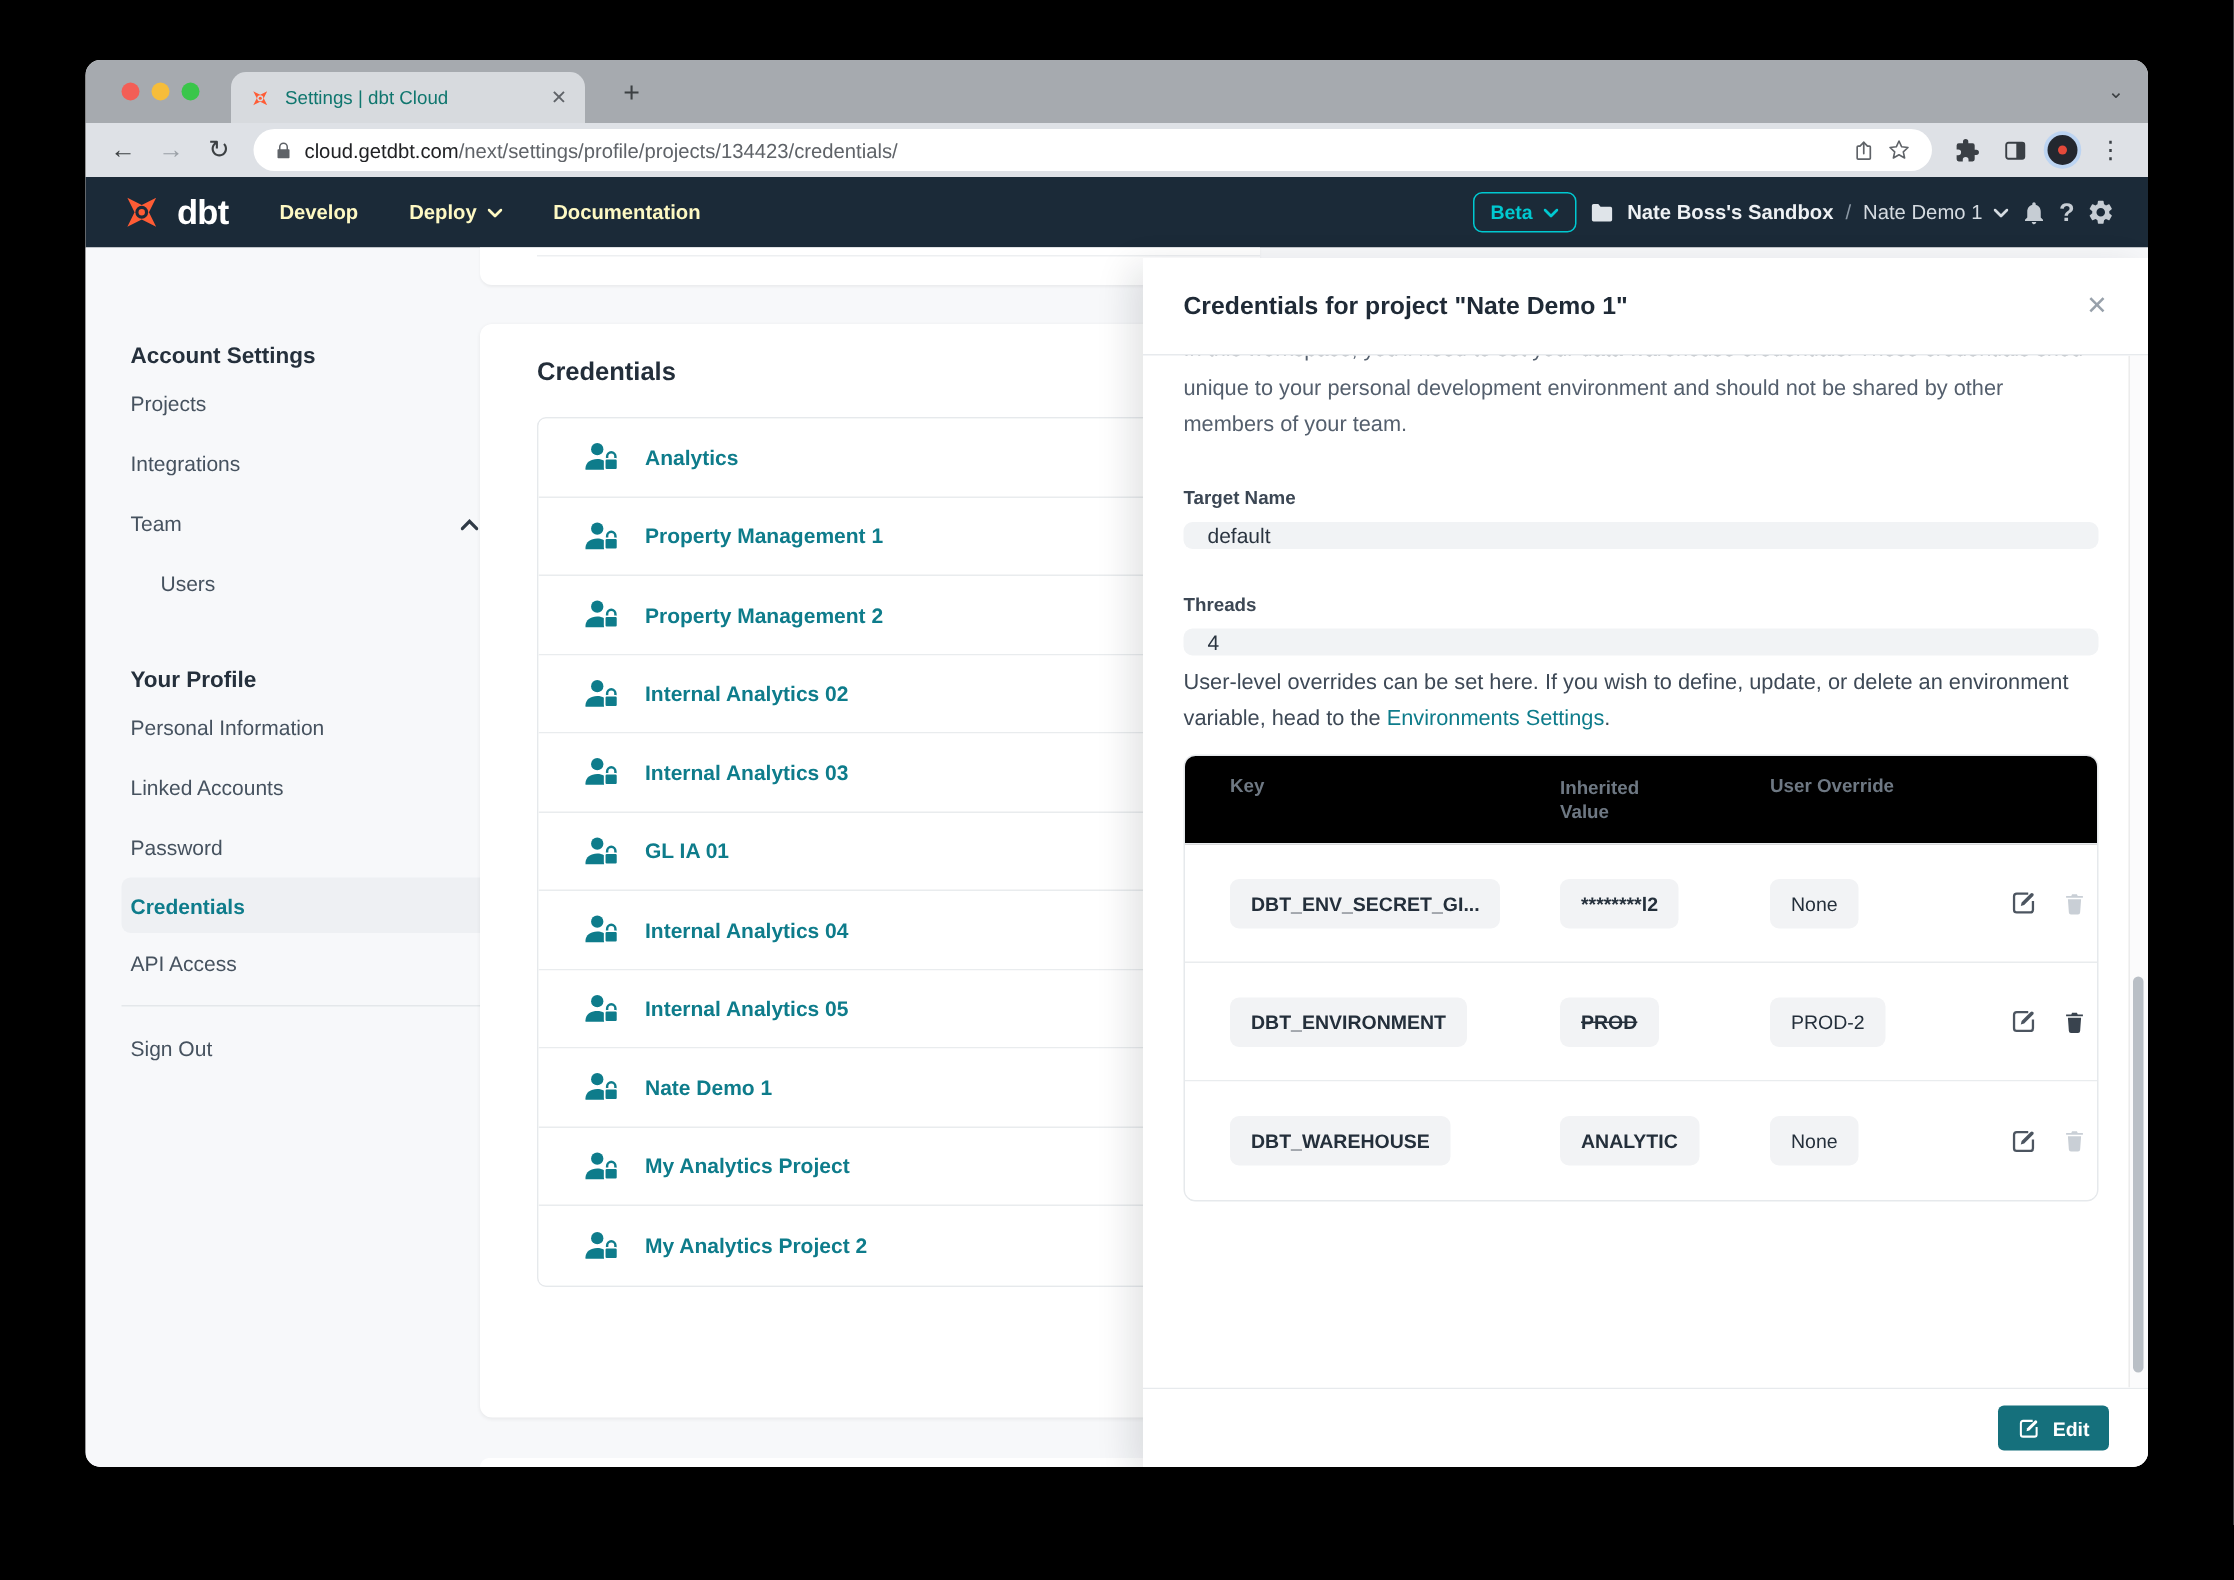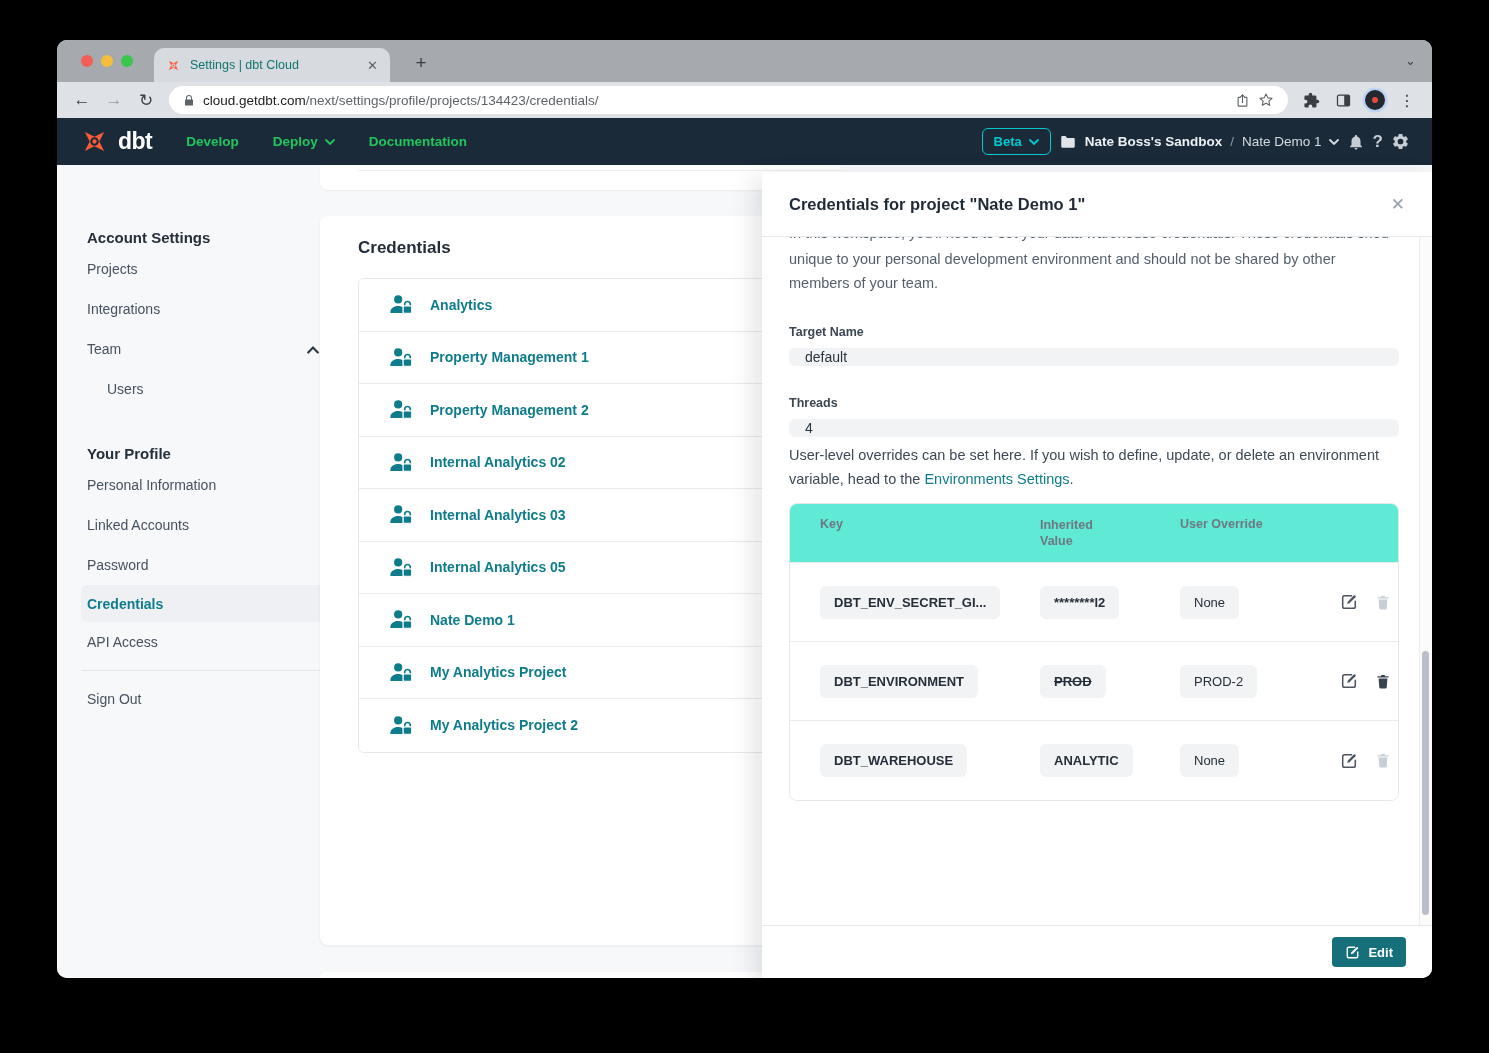--- a/index.html
+++ b/index.html
@@ -26,21 +26,21 @@
   .pill-ic { color:#5f6368; display:flex; align-items:center; }
   .tool-ic { width:30px; height:30px; display:flex; align-items:center; justify-content:center; color:#3a3f45; }
   .avatar { width:20px; height:20px; border-radius:50%; background:#23272f; box-shadow:0 0 0 2.5px #bcd4f2; position:relative; margin:0 5px; }
   .avatar::after { content:""; position:absolute; left:7px; top:7px; width:6px; height:6px; border-radius:50%; background:#e5493a; }
   .dots { font-size:16px; color:#3a3f45; letter-spacing:0; }
 
   
   .dbtnav { height:47px; background:#1b2a38; display:flex; align-items:center; padding:0 22px; }
   .logo { display:flex; align-items:center; gap:8px; margin-right:34px; }
   .logo-text { color:#fff; font-size:23px; font-weight:700; letter-spacing:-0.5px; }
-  .nav-item { color:#22c55e; font-size:13.5px; font-weight:600; margin-right:34px; display:flex; align-items:center; gap:7px; cursor:pointer; }
+  .nav-item { color:#fef9c3; font-size:13.5px; font-weight:600; margin-right:34px; display:flex; align-items:center; gap:7px; cursor:pointer; }
   .nav-right { margin-left:auto; display:flex; align-items:center; gap:8px; }
   .beta { border:1.5px solid #00c9d1; color:#00c9d1; border-radius:6px; padding:5px 11px; font-size:13px; font-weight:700; display:flex; align-items:center; gap:7px; cursor:pointer; }
   .crumb { display:flex; align-items:center; gap:8px; }
   .crumb-acct { color:#eef1f4; font-size:13.5px; font-weight:700; }
   .crumb-sep { color:#8b98a5; font-size:13.5px; }
   .crumb-proj { color:#d5dbe1; font-size:13.5px; display:flex; align-items:center; gap:7px; cursor:pointer; }
   .nav-ic { color:#c6cdd4; display:flex; align-items:center; cursor:pointer; }
   .help-q { color:#c6cdd4; font-size:17px; font-weight:700; cursor:pointer; }
 
   
@@ -75,21 +75,21 @@
   .m-body { flex:1; overflow:hidden; padding:0 27px; position:relative; }
   .desc-clip { height:7px; overflow:hidden; width:600px; }
   .desc-clip span { display:block; white-space:nowrap; margin-top:-14px; font-size:14.5px; color:#545f6d; line-height:21px; }
   .desc-rest { margin-top:4px; width:604px; font-size:14.5px; color:#545f6d; line-height:23.5px; }
   .f-label { margin-top:30px; font-size:12.5px; font-weight:700; color:#3c4754; }
   .f-input { margin-top:9px; width:610px; height:18px; background:#f1f3f5; border-radius:6px; display:flex; align-items:center; padding:0 16px; font-size:14px; color:#2a3440; }
   .ev-h { margin-top:44px; font-size:18.5px; font-weight:700; color:#222d39; }
   .ev-desc { margin-top:6px; width:608px; font-size:14.5px; color:#3e4956; line-height:24px; }
   .ev-link { color:#0e7c8b; cursor:pointer; }
   .ev-table { margin-top:12px; width:610px; border:1px solid #e6e9ec; border-radius:8px; overflow:hidden; }
-  .t-head { display:grid; grid-template-columns:220px 140px 160px 1fr; padding:13px 30px; background:#5eead4; border-bottom:1px solid #e9ecee; }
+  .t-head { display:grid; grid-template-columns:220px 140px 160px 1fr; padding:13px 30px; background:#000000; border-bottom:1px solid #e9ecee; }
   .t-head .hc { font-size:12.5px; font-weight:700; color:#6e7883; }
   .hc.wrap { width:78px; line-height:16px; }
   .t-row { display:grid; grid-template-columns:220px 140px 160px 1fr; align-items:center; padding:0 30px; height:79px; border-bottom:1px solid #e9ecee; background:#fff; }
   .t-row:last-child { border-bottom:none; }
   .chip { display:inline-block; background:#f2f3f5; border-radius:6px; padding:9px 14px; font-size:13px; color:#242f3b; max-width:180px; white-space:nowrap; }
   .chip.key { font-weight:700; }
   .chip.inh { font-weight:600; }
   .strike { text-decoration:line-through; }
   .cell { justify-self:start; }
   .row-ics { justify-self:end; display:flex; gap:17px; align-items:center; }
@@ -326,20 +326,42 @@
           </div>
           <div class="cred-row">
             <span class="cred-ic">
                 <svg width="25" height="21" viewBox="0 0 26 22" fill="currentColor">
                   <circle cx="9.5" cy="5.7" r="4.3"></circle>
                   <path d="M1.3 20v-1c0-3.9 3.7-6.4 8.2-6.4 1.8 0 3.5.4 4.8 1.2V20z"></path>
                   <path d="M16.4 12.6v-1.8a2.9 2.9 0 0 1 5.8 0v1.8" fill="none" stroke="currentColor" stroke-width="1.7"></path>
                   <rect x="14.7" y="12.4" width="9" height="7.8" rx="1.4" stroke="#fff" stroke-width="1.2"></rect>
                 </svg>
               </span>
+            <span class="cred-name">GL IA 01</span>
+          </div>
+          <div class="cred-row">
+            <span class="cred-ic">
+                <svg width="25" height="21" viewBox="0 0 26 22" fill="currentColor">
+                  <circle cx="9.5" cy="5.7" r="4.3"></circle>
+                  <path d="M1.3 20v-1c0-3.9 3.7-6.4 8.2-6.4 1.8 0 3.5.4 4.8 1.2V20z"></path>
+                  <path d="M16.4 12.6v-1.8a2.9 2.9 0 0 1 5.8 0v1.8" fill="none" stroke="currentColor" stroke-width="1.7"></path>
+                  <rect x="14.7" y="12.4" width="9" height="7.8" rx="1.4" stroke="#fff" stroke-width="1.2"></rect>
+                </svg>
+              </span>
+            <span class="cred-name">Internal Analytics 04</span>
+          </div>
+          <div class="cred-row">
+            <span class="cred-ic">
+                <svg width="25" height="21" viewBox="0 0 26 22" fill="currentColor">
+                  <circle cx="9.5" cy="5.7" r="4.3"></circle>
+                  <path d="M1.3 20v-1c0-3.9 3.7-6.4 8.2-6.4 1.8 0 3.5.4 4.8 1.2V20z"></path>
+                  <path d="M16.4 12.6v-1.8a2.9 2.9 0 0 1 5.8 0v1.8" fill="none" stroke="currentColor" stroke-width="1.7"></path>
+                  <rect x="14.7" y="12.4" width="9" height="7.8" rx="1.4" stroke="#fff" stroke-width="1.2"></rect>
+                </svg>
+              </span>
             <span class="cred-name">Internal Analytics 05</span>
           </div>
           <div class="cred-row">
             <span class="cred-ic">
                 <svg width="25" height="21" viewBox="0 0 26 22" fill="currentColor">
                   <circle cx="9.5" cy="5.7" r="4.3"></circle>
                   <path d="M1.3 20v-1c0-3.9 3.7-6.4 8.2-6.4 1.8 0 3.5.4 4.8 1.2V20z"></path>
                   <path d="M16.4 12.6v-1.8a2.9 2.9 0 0 1 5.8 0v1.8" fill="none" stroke="currentColor" stroke-width="1.7"></path>
                   <rect x="14.7" y="12.4" width="9" height="7.8" rx="1.4" stroke="#fff" stroke-width="1.2"></rect>
                 </svg>

